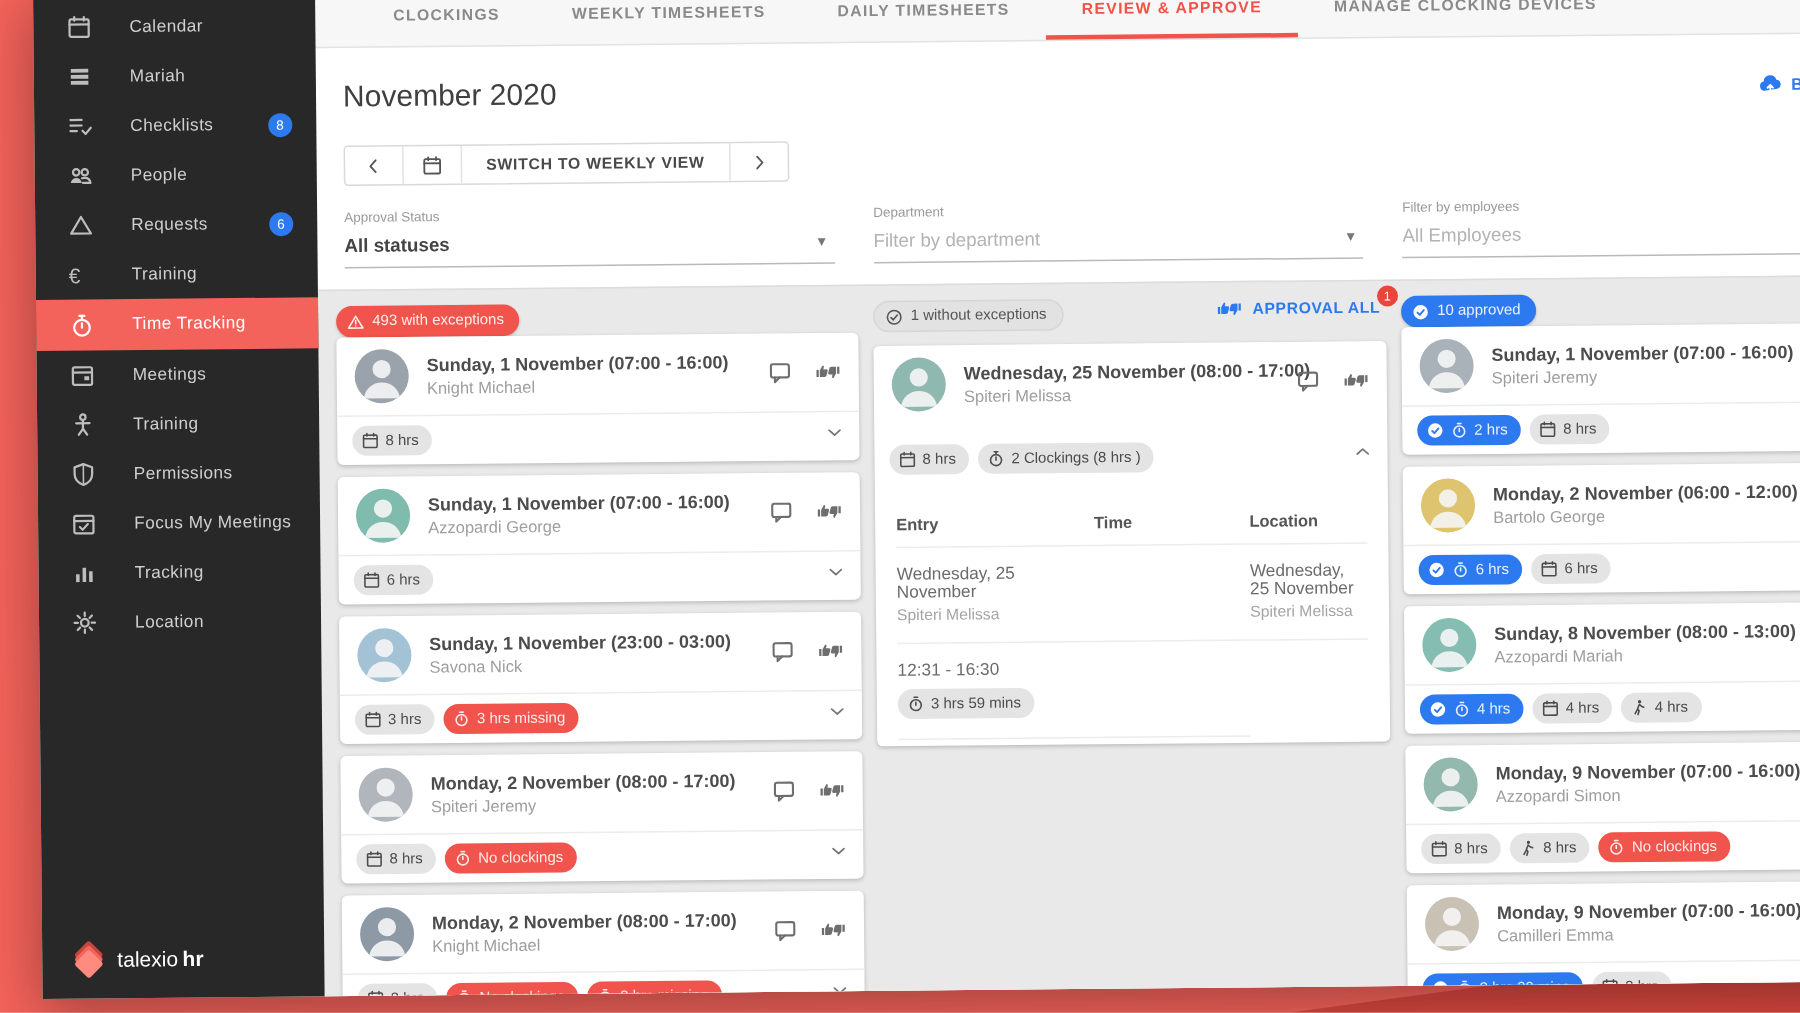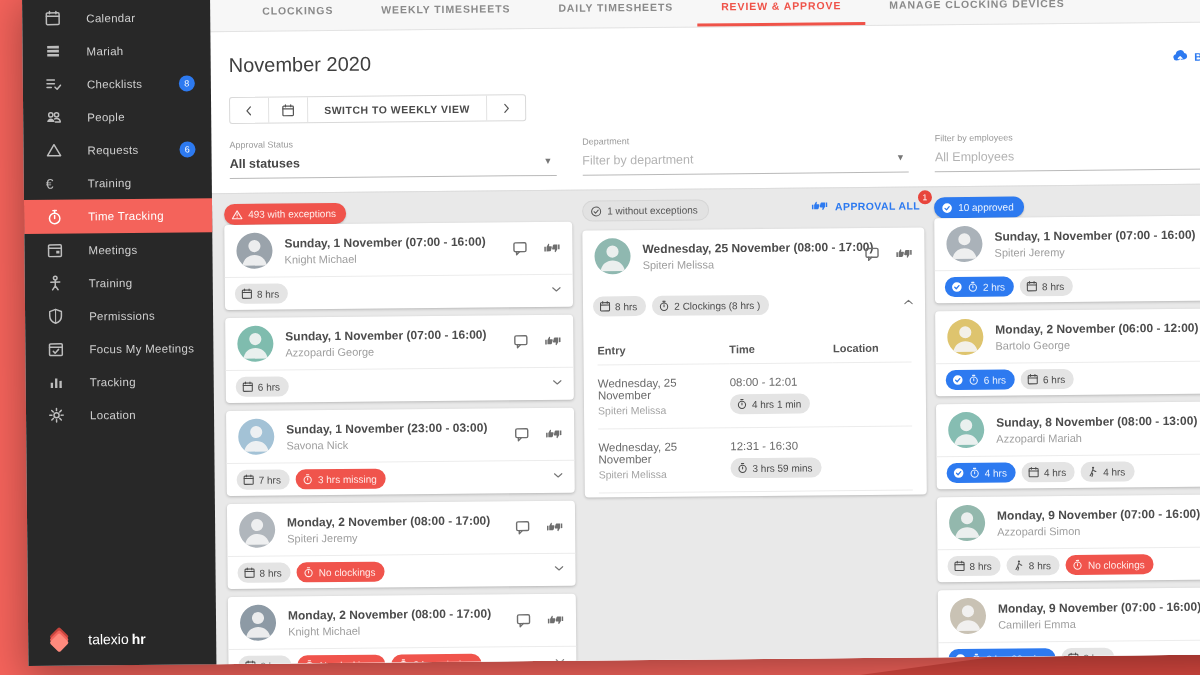--- a/index.html
+++ b/index.html
@@ -15,21 +15,21 @@
   .sidebar { flex:0 0 188px; background:#282828; position:relative; padding-top:8px; }
   .side-item { height:33px; display:flex; align-items:center; padding:0 14px 0 22px;
                color:#cfcfcf; font-size:11.5px; letter-spacing:.3px; cursor:pointer; position:relative; }
   .side-item .s-ico { width:17px; height:17px; color:#bdbdbd; flex:0 0 17px; }
   .side-item .s-lbl { margin-left:25px; white-space:nowrap; }
   .side-item.active { background:#f4635b; color:#fff; height:34px; }
   .side-item.active .s-ico { color:#fff; }
   .side-badge { position:absolute; right:16px; width:16px; height:16px; border-radius:50%;
                 background:#2d7af0; color:#fff; font-size:9px; display:flex;
                 align-items:center; justify-content:center; }
-  .logo { position:absolute; left:20px; bottom:16px; display:flex; align-items:center; gap:18px;
+  .logo { position:absolute; left:20px; bottom:16px; display:flex; align-items:center; gap:8px;
           color:#fff; font-size:14px; }
   .logo b { margin-left:3px; }
   .logo-mark { width:22px; height:20px; position:relative; }
   .logo-mark i { position:absolute; width:14px; height:14px; transform:rotate(45deg); border-radius:2px; }
   .logo-mark i:nth-child(1){ left:4px; top:0; background:#c6453d; }
   .logo-mark i:nth-child(2){ left:4px; top:3px; background:#f4635b; }
   .logo-mark i:nth-child(3){ left:4px; top:6px; background:#ff8a7d; }
 
   
   .content { flex:1; display:flex; flex-direction:column; background:#fff; min-width:0; }
@@ -471,21 +471,21 @@
             <div class="c-pills">
               <span class="pill gray">
                 <span style="display: inline-flex; align-items: center;">
                   <svg viewBox="0 0 16 16" fill="none" stroke="currentColor" stroke-width="1.4" stroke-linecap="round" stroke-linejoin="round">
                     <rect x="2" y="3" width="12" height="11" rx="1"></rect>
                     <line x1="2" y1="6.2" x2="14" y2="6.2"></line>
                     <line x1="5" y1="1.6" x2="5" y2="3.8"></line>
                     <line x1="11" y1="1.6" x2="11" y2="3.8"></line>
                   </svg>
                 </span>
-                <span>7 hrs</span>
+                <span>3 hrs</span>
               </span>
               <span class="pill red">
                 <span style="display: inline-flex; align-items: center;">
                   <svg viewBox="0 0 16 16" fill="none" stroke="currentColor" stroke-width="1.4" stroke-linecap="round" stroke-linejoin="round">
                     <circle cx="8" cy="9" r="4.8"></circle>
                     <line x1="8" y1="9" x2="8" y2="6.4"></line>
                     <line x1="6.5" y1="2" x2="9.5" y2="2"></line>
                   </svg>
                 </span>
                 <span>3 hrs missing</span>
@@ -704,30 +704,20 @@
             </div>
             <div class="c-expand">
               <div class="t-grid">
                 <div class="t-h">Entry</div>
                 <div class="t-h">Time</div>
                 <div class="t-h">Location</div>
                 <div class="t-cell">
                   <div class="t-entry">Wednesday, 25 November</div>
                   <div class="t-entry-sub">Spiteri Melissa</div>
                 </div>
-                <div class="t-cell"><div class="t-time">08:00 - 12:01</div><span class="pill gray">
-                    <span style="display: inline-flex; align-items: center;">
-                      <svg viewBox="0 0 16 16" fill="none" stroke="currentColor" stroke-width="1.4" stroke-linecap="round" stroke-linejoin="round">
-                        <circle cx="8" cy="9" r="4.8"></circle>
-                        <line x1="8" y1="9" x2="8" y2="6.4"></line>
-                        <line x1="6.5" y1="2" x2="9.5" y2="2"></line>
-                      </svg>
-                    </span>
-                    <span>4 hrs 1 min</span>
-                  </span></div>
                 <div class="t-cell"></div>
                 <div class="t-cell">
                   <div class="t-entry">Wednesday, 25 November</div>
                   <div class="t-entry-sub">Spiteri Melissa</div>
                 </div>
                 <div class="t-cell"><div class="t-time">12:31 - 16:30</div><span class="pill gray">
                     <span style="display: inline-flex; align-items: center;">
                       <svg viewBox="0 0 16 16" fill="none" stroke="currentColor" stroke-width="1.4" stroke-linecap="round" stroke-linejoin="round">
                         <circle cx="8" cy="9" r="4.8"></circle>
                         <line x1="8" y1="9" x2="8" y2="6.4"></line>

